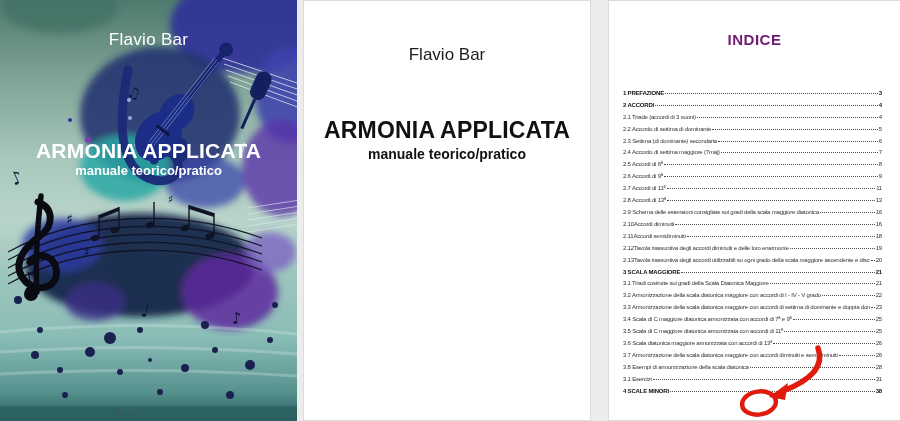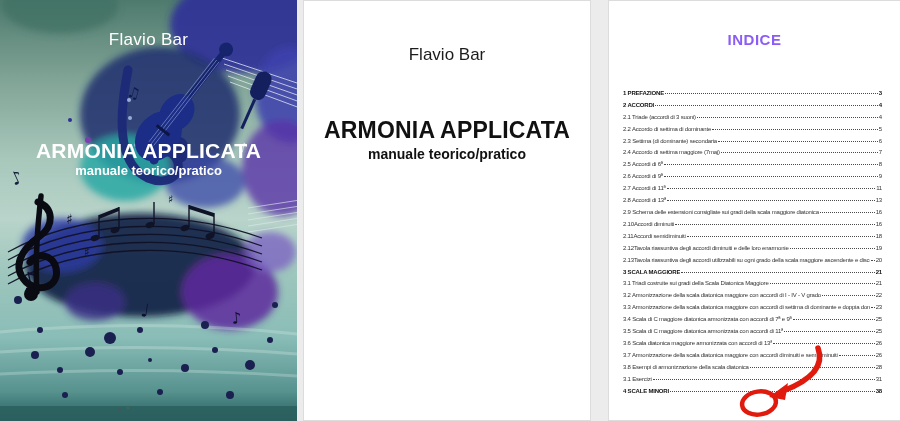--- a/index.html
+++ b/index.html
@@ -22,21 +22,21 @@
 
   .tp-author{position:absolute;left:0;top:44px;width:100%;text-align:center;
     color:#1c1c1c;font-size:17px;}
   .tp-title{position:absolute;left:0;top:116px;width:100%;text-align:center;
     color:#111;font-size:23px;font-weight:bold;letter-spacing:.2px;}
   .tp-subtitle{position:absolute;left:0;top:145px;width:100%;text-align:center;
     color:#111;font-size:14px;font-weight:bold;}
 
   
   .indice-heading{position:absolute;left:0;top:30px;width:100%;text-align:center;
-    color:#8b5cf6;font-size:15px;font-weight:bold;letter-spacing:.5px;}
+    color:#701a75;font-size:15px;font-weight:bold;letter-spacing:.5px;}
   .toc{position:absolute;left:14px;right:18px;top:83px;}
   .toc-row{display:flex;align-items:flex-end;height:11.92px;
     font-size:6px;color:#333;letter-spacing:-0.2px;}
   .toc-row.bold{font-weight:bold;color:#111;}
   .toc-label{white-space:nowrap;overflow:hidden;flex-shrink:1;}
   .toc-dots{flex:1 1 auto;min-width:4px;border-bottom:1px dotted #4a4a4a;margin:0 1px 2px 1px;}
   .toc-page{white-space:nowrap;}
 
   .annotation-svg{position:absolute;left:0;top:0;pointer-events:none;}
 </style>

